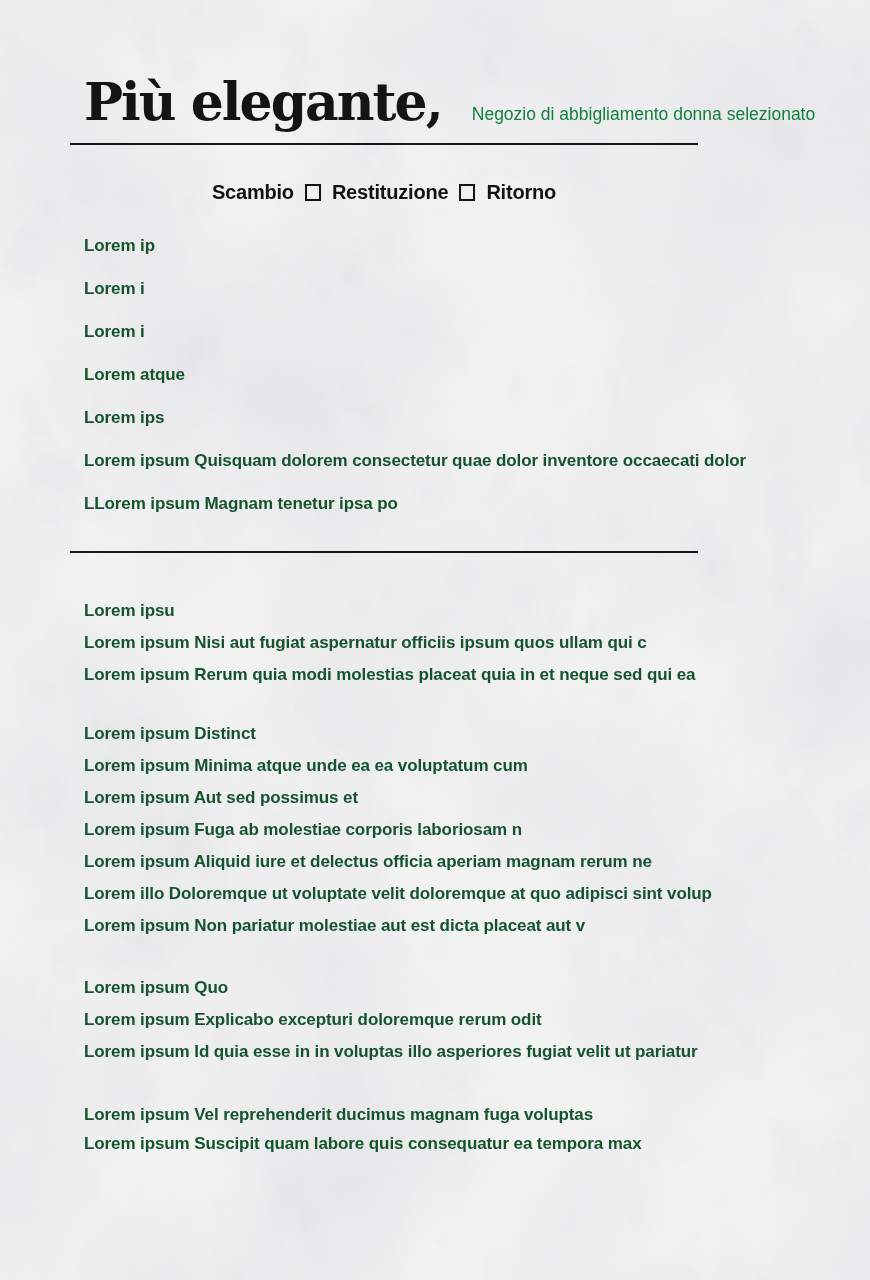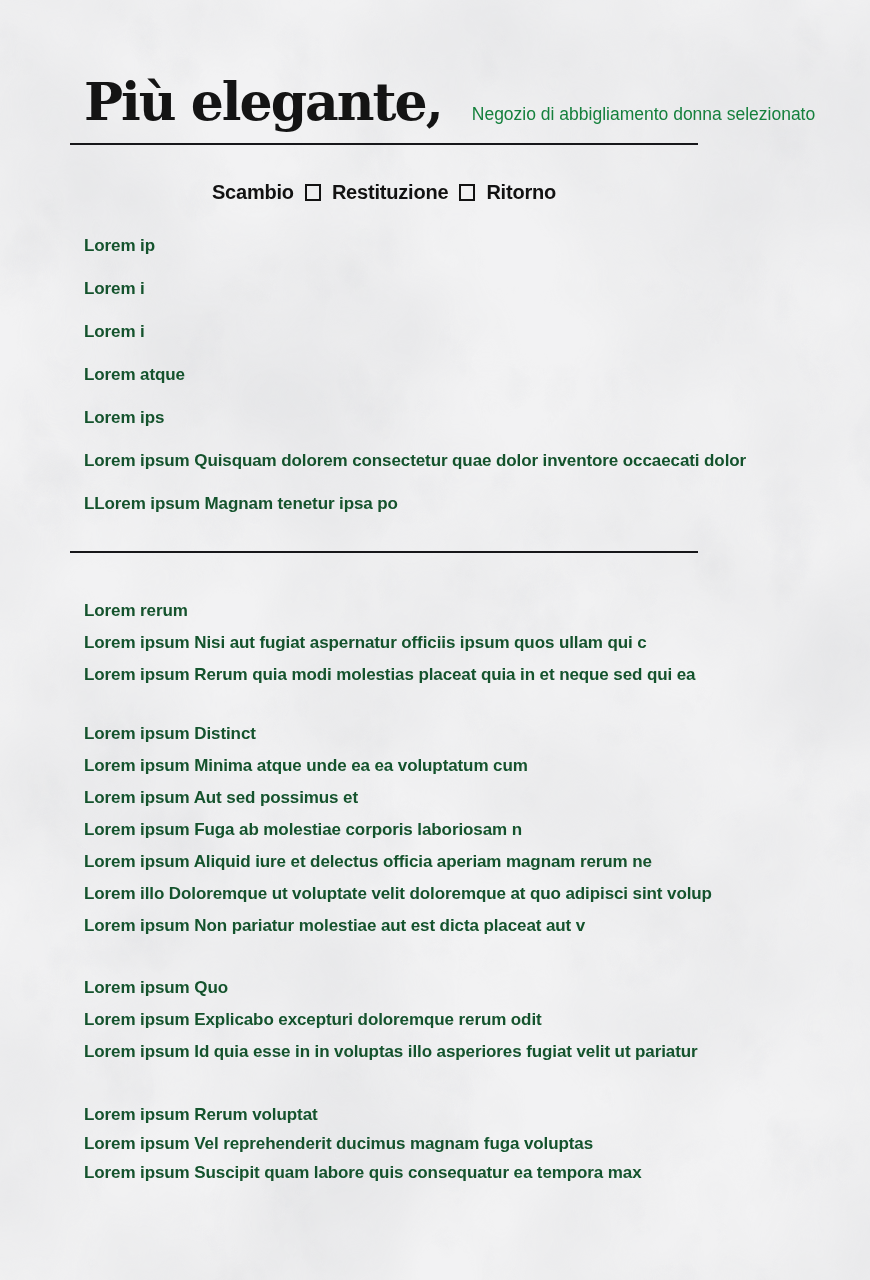--- a/index.html
+++ b/index.html
@@ -139,21 +139,21 @@
       <div class="line">Lorem i</div>
       <div class="line">Lorem atque</div>
       <div class="line">Lorem ips</div>
       <div class="line">Lorem ipsum Quisquam dolorem consectetur quae dolor inventore occaecati dolor</div>
       <div class="line">LLorem ipsum Magnam tenetur ipsa po</div>
     </div>
 
     <div class="rule rule-2"></div>
 
     <div class="sec sec-2">
-      <div class="line">Lorem rerum</div>
+      <div class="line">Lorem ipsu</div>
       <div class="line">Lorem ipsum Nisi aut fugiat aspernatur officiis ipsum quos ullam qui c</div>
       <div class="line">Lorem ipsum Rerum quia modi molestias placeat quia in et neque sed qui ea</div>
     </div>
 
     <div class="sec sec-3">
       <div class="line">Lorem ipsum Distinct</div>
       <div class="line">Lorem ipsum Minima atque unde ea ea voluptatum cum</div>
       <div class="line">Lorem ipsum Aut sed possimus et</div>
       <div class="line">Lorem ipsum Fuga ab molestiae corporis laboriosam n</div>
       <div class="line">Lorem ipsum Aliquid iure et delectus officia aperiam magnam rerum ne</div>
@@ -161,19 +161,18 @@
       <div class="line">Lorem ipsum Non pariatur molestiae aut est dicta placeat aut v</div>
     </div>
 
     <div class="sec sec-4">
       <div class="line">Lorem ipsum Quo</div>
       <div class="line">Lorem ipsum Explicabo excepturi doloremque rerum odit</div>
       <div class="line">Lorem ipsum Id quia esse in in voluptas illo asperiores fugiat velit ut pariatur</div>
     </div>
 
     <div class="sec sec-5">
-      <div class="line">Lorem ipsum Rerum voluptat</div>
       <div class="line">Lorem ipsum Vel reprehenderit ducimus magnam fuga voluptas</div>
       <div class="line">Lorem ipsum Suscipit quam labore quis consequatur ea tempora max</div>
     </div>
 
   </div>
 </div>
 
 </body></html>

